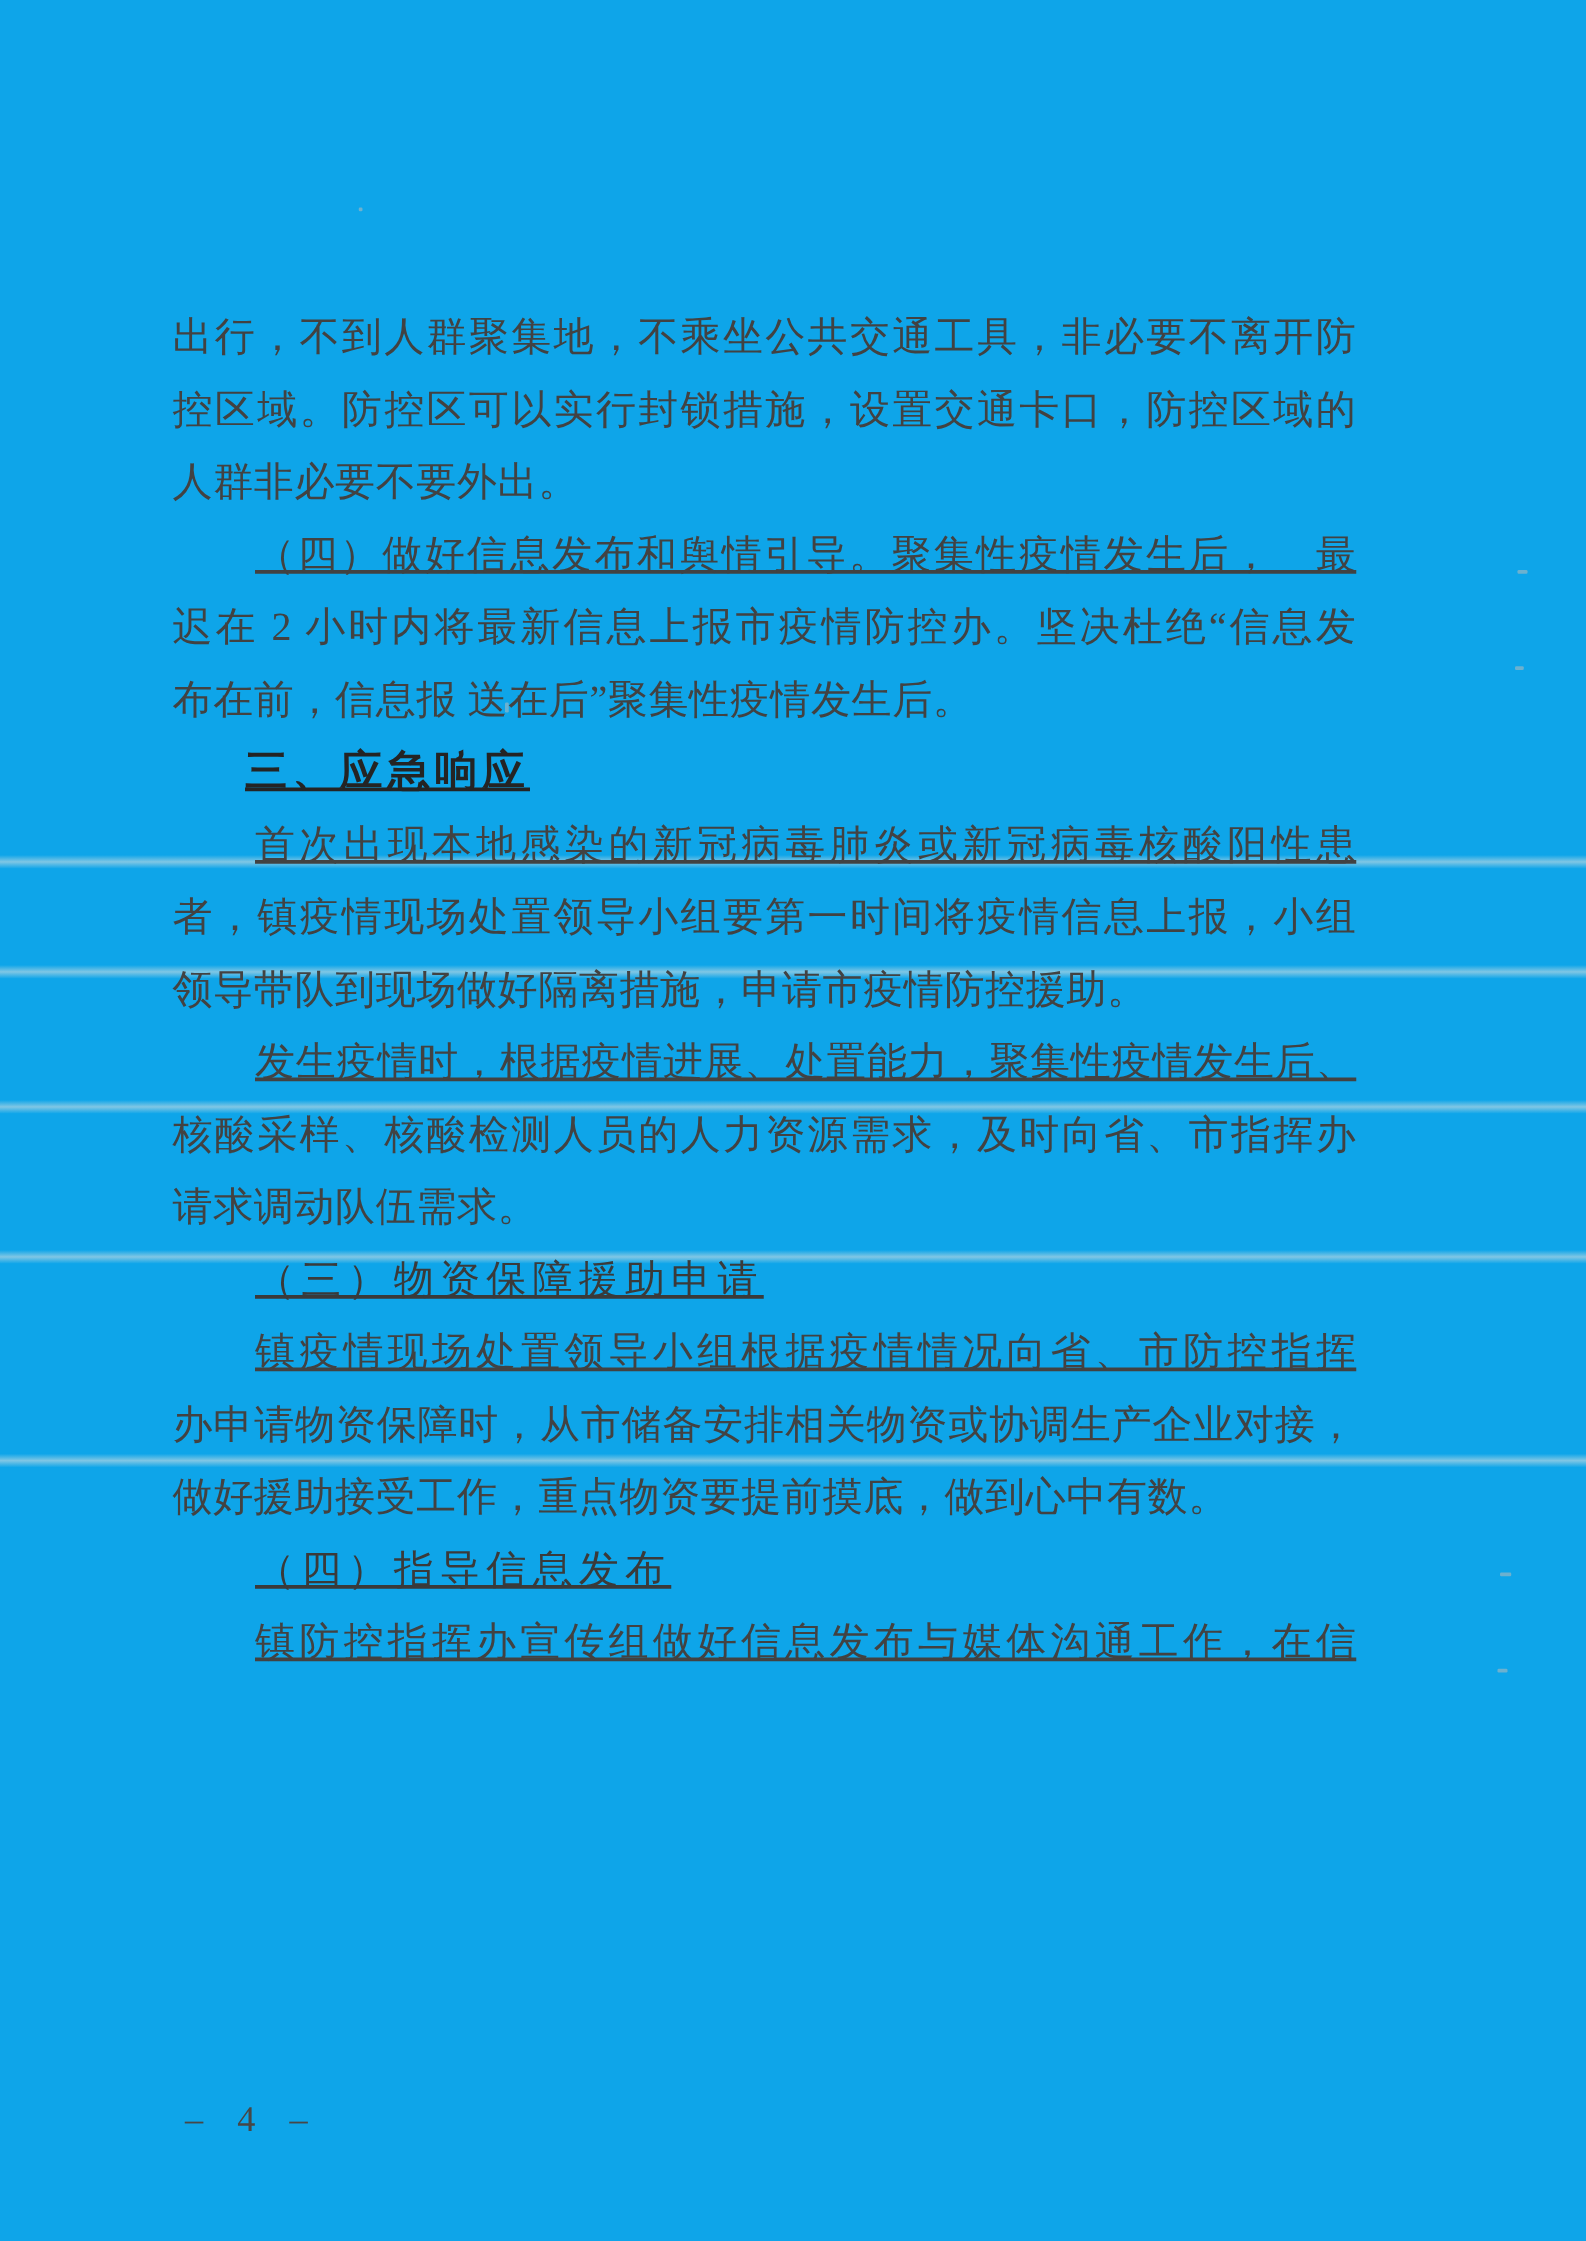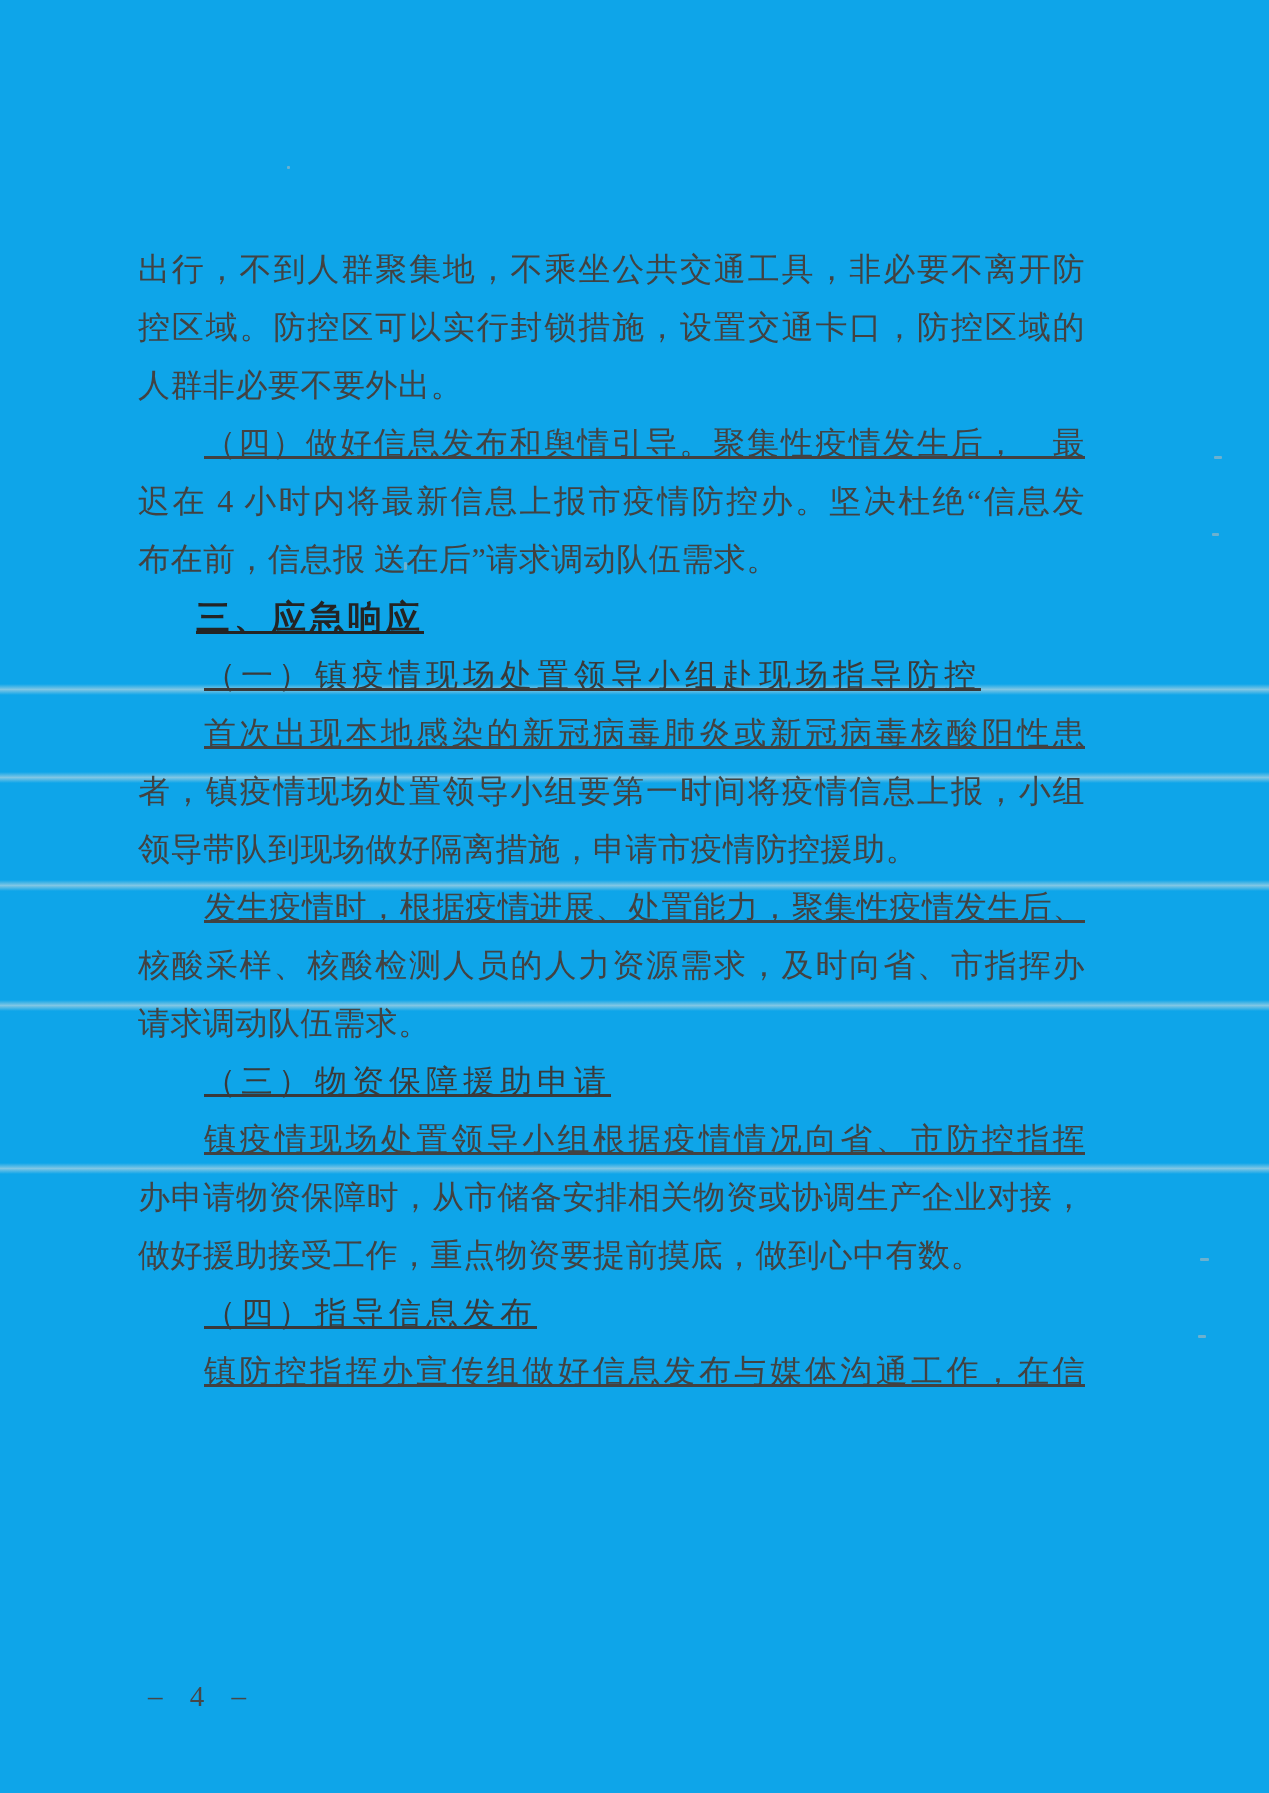--- a/index.html
+++ b/index.html
@@ -96,24 +96,23 @@
   <div class="speck" style="left: 1200px; top: 1258px; width: 9px; height: 3px;"></div>
   <div class="speck" style="left: 1198px; top: 1335px; width: 8px; height: 3px;"></div>
   <div class="speck" style="left: 404px; top: 562px; width: 3px; height: 8px;"></div>
   <div class="speck" style="left: 287px; top: 166px; width: 3px; height: 3px;"></div>
 
   <div class="text-block">
     <div class="line fill">出行，不到人群聚集地，不乘坐公共交通工具，非必要不离开防</div>
     <div class="line fill">控区域。防控区可以实行封锁措施，设置交通卡口，防控区域的</div>
     <div class="line">人群非必要不要外出。</div>
     <div class="line indent fill">（四）做好信息发布和舆情引导。聚集性疫情发生后，　最</div>
-    <div class="line fill">迟在 4 小时内将最新信息上报市疫情防控办。坚决杜绝“信息发</div>
-    <div class="line">布在前，信息报 送在后”请求调动队伍需求。</div>
+    <div class="line fill">迟在 2 小时内将最新信息上报市疫情防控办。坚决杜绝“信息发</div>
+    <div class="line">布在前，信息报 送在后”聚集性疫情发生后。</div>
     <div class="line h1 indent">三、应急响应</div>
-    <div class="line sub indent">（一）镇疫情现场处置领导小组赴现场指导防控</div>
     <div class="line indent fill">首次出现本地感染的新冠病毒肺炎或新冠病毒核酸阳性患</div>
     <div class="line fill">者，镇疫情现场处置领导小组要第一时间将疫情信息上报，小组</div>
     <div class="line">领导带队到现场做好隔离措施，申请市疫情防控援助。</div>
     <div class="line indent fill">发生疫情时，根据疫情进展、处置能力，聚集性疫情发生后、</div>
     <div class="line fill">核酸采样、核酸检测人员的人力资源需求，及时向省、市指挥办</div>
     <div class="line">请求调动队伍需求。</div>
     <div class="line sub indent">（三）物资保障援助申请</div>
     <div class="line indent fill">镇疫情现场处置领导小组根据疫情情况向省、市防控指挥</div>
     <div class="line fill">办申请物资保障时，从市储备安排相关物资或协调生产企业对接，</div>
     <div class="line">做好援助接受工作，重点物资要提前摸底，做到心中有数。</div>

